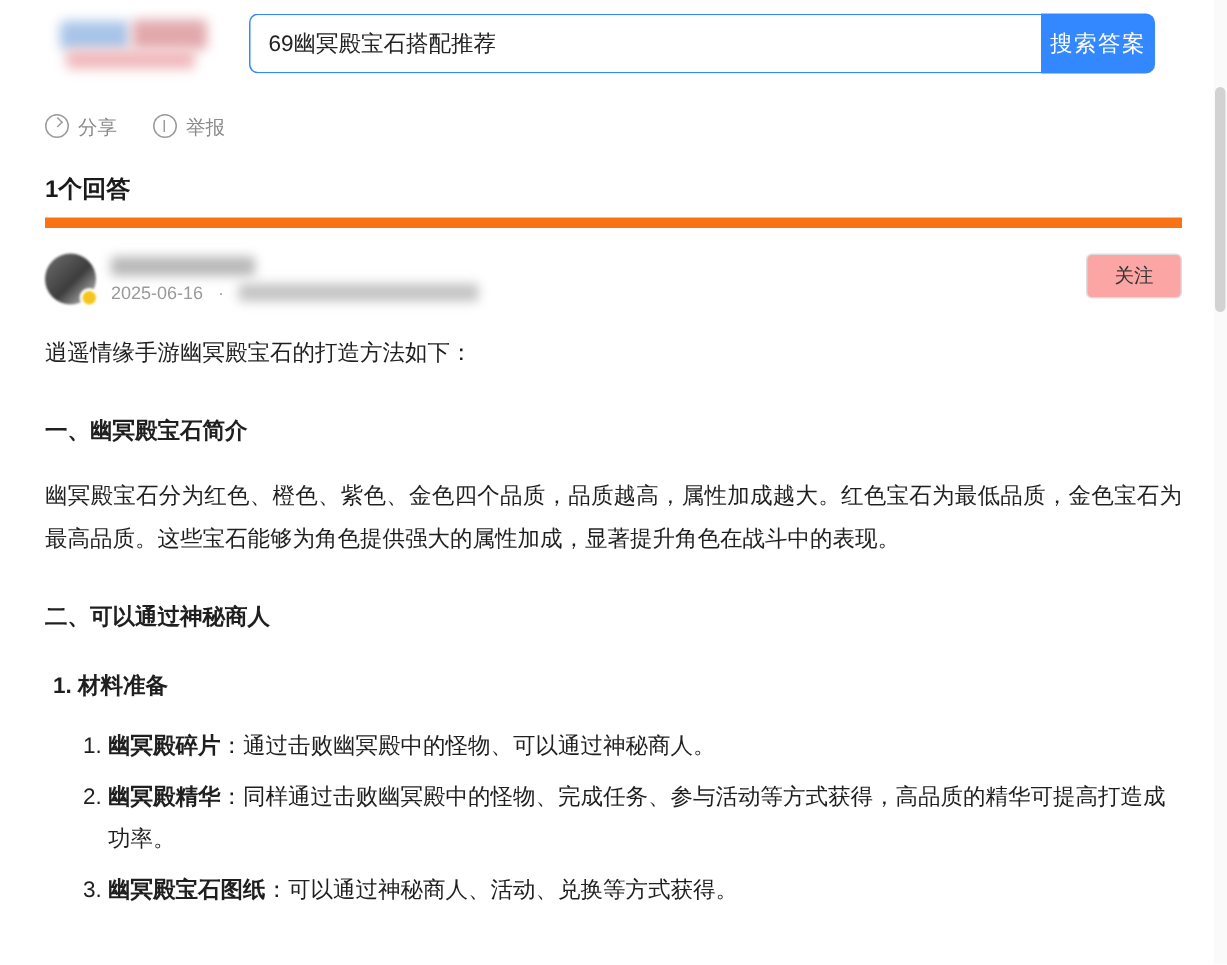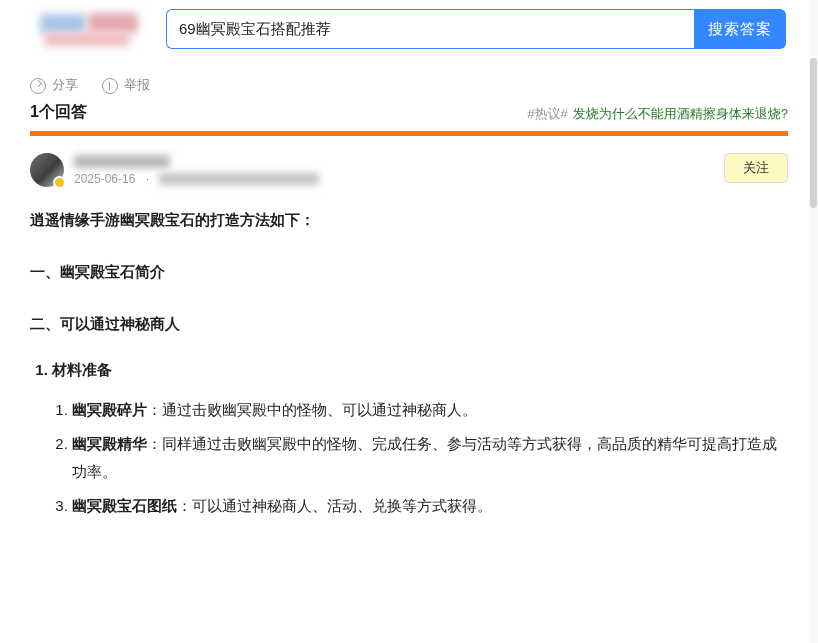--- a/index.html
+++ b/index.html
@@ -72,21 +72,21 @@
     border-right: none;
     border-radius: 6px 0 0 6px;
     padding: 0 12px;
     font-size: 15px;
     color: #222;
     outline: none;
     font-family: "Liberation Sans", sans-serif;
     background: #fff;
   }
   .search-btn {
-    width: 92px;
+    width: 76px;
     height: 40px;
     border: none;
     background: #3388ff;
     color: #ffffff;
     font-size: 15px;
     border-radius: 0 6px 6px 0;
     cursor: pointer;
     font-family: "Liberation Sans", sans-serif;
     letter-spacing: 1px;
   }
@@ -108,21 +108,21 @@
   .meta-row {
     display: flex;
     align-items: center;
     margin-top: 18px;
     gap: 24px;
     color: #8a8a8a;
     font-size: 13px;
   }
   .meta-item {
     display: flex;
-    align-items: flex-end;
+    align-items: flex-start;
     gap: 6px;
     cursor: pointer;
   }
   .circ-icon {
     width: 14px; height: 14px;
     border: 1px solid #9b9b9b;
     border-radius: 50%;
     position: relative;
     display: inline-block;
   }
@@ -138,24 +138,24 @@
   .circ-icon.report::after {
     content: "";
     position: absolute;
     left: 6px; top: 3px;
     width: 1px; height: 8px;
     background: #9b9b9b;
   }
 
   .answers-head {
     display: flex;
-    align-items: flex-end;
+    align-items: flex-start;
     justify-content: space-between;
-    margin-top: 8px;
-    border-bottom: 5px solid #f97316;
+    margin-top: 22px;
+    border-bottom: 7px solid #f97316;
     padding-bottom: 8px;
   }
   .answers-count {
     font-size: 16px;
     font-weight: bold;
     color: #1a1a1a;
   }
   .hot-row {
     font-size: 13px;
     display: flex;
@@ -216,34 +216,34 @@
     background: #c4c4c4;
     filter: blur(3.5px);
     border-radius: 2px;
   }
   .follow-btn {
     position: absolute;
     right: 0; top: 3px;
     width: 64px; height: 30px;
     border: 1px solid #dcdcdc;
     border-radius: 4px;
-    background: #fef9c3;
+    background: #fca5a5;
     color: #333;
     font-size: 13px;
     cursor: pointer;
     font-family: "Liberation Sans", sans-serif;
   }
 
   .body-text {
     font-size: 15px;
     line-height: 28px;
     color: #1f1f1f;
   }
   .lead {
-    font-weight: bold;
+    font-weight: normal;
     margin-top: 16px;
     font-size: 15px;
   }
   h3.sec {
     font-size: 15px;
     font-weight: bold;
     margin: 24px 0 0 0;
   }
   p.para {
     font-size: 15px;
@@ -311,24 +311,20 @@
       <span>分享</span>
     </div>
     <div class="meta-item">
       <span class="circ-icon report"></span>
       <span>举报</span>
     </div>
   </div>
 
   <div class="answers-head">
     <div class="answers-count">1个回答</div>
-    <div class="hot-row">
-      <span class="hot-tag">#热议#</span>
-      <span class="hot-link">发烧为什么不能用酒精擦身体来退烧?</span>
-    </div>
   </div>
 
   <div class="author-row">
     <div class="avatar">
       <span class="avatar-badge"></span>
     </div>
     <div class="author-col">
       <div class="author-name-blur"></div>
       <div class="author-sub">
         <span>2025-06-16</span>
@@ -336,20 +332,21 @@
         <span class="date-blur"></span>
       </div>
     </div>
     <button class="follow-btn">关注</button>
   </div>
 
   <div class="body-text">
     <div class="lead">逍遥情缘手游幽冥殿宝石的打造方法如下：</div>
 
     <h3 class="sec">一、幽冥殿宝石简介</h3>
+    <p class="para">幽冥殿宝石分为红色、橙色、紫色、金色四个品质，品质越高，属性加成越大。红色宝石为最低品质，金色宝石为最高品质。这些宝石能够为角色提供强大的属性加成，显著提升角色在战斗中的表现。</p>
 
     <h3 class="sec">二、可以通过神秘商人</h3>
 
     <ol class="ol1">
       <li>
         <span>材料准备</span>
         <ol class="ol2">
           <li>
             <b>幽冥殿碎片</b><span>：通过击败幽冥殿中的怪物、可以通过神秘商人。</span>
           </li>

